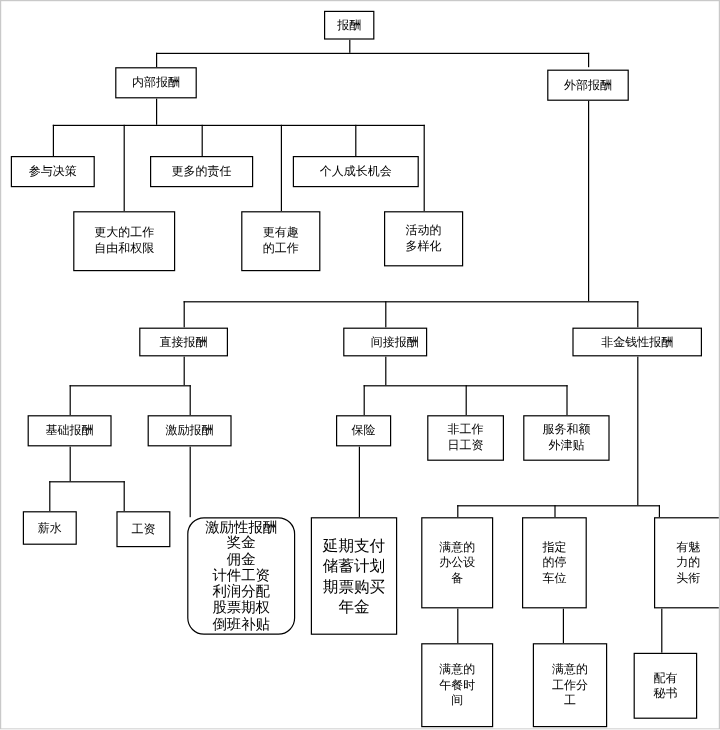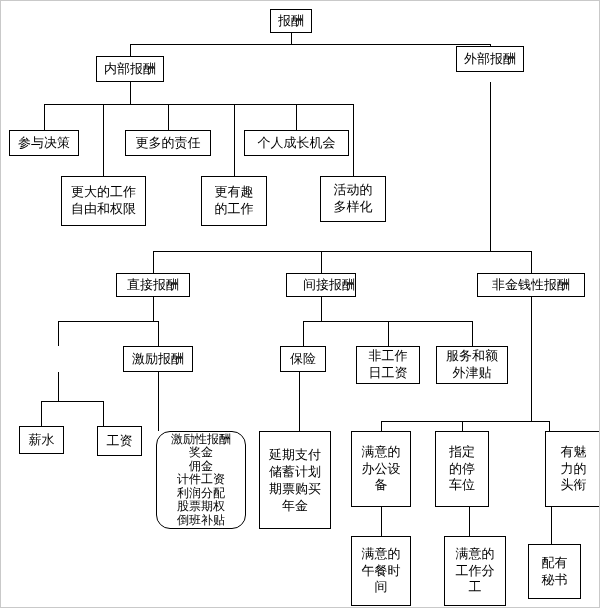--- a/index.html
+++ b/index.html
@@ -14,21 +14,21 @@
     overflow:hidden;
   }
   .box {
     position:absolute;
     border:1px solid #000;
     background:#fff;
     display:flex;
     align-items:center;
     justify-content:center;
     text-align:center;
-    font-size:13px;
+    font-size:10px;
     line-height:1.3;
     white-space:pre-line;
   }
   .multi7 { font-size:12px; line-height:13.5px; }
   .multi4 { font-size:13px; line-height:17px; }
   .line { position:absolute; background:#000; }
 </style>
 </head>
 <body>
 
@@ -78,37 +78,38 @@
   <div class="line" style="left:461px;top:420px;width:1px;height:10px;"></div>
   <div class="line" style="left:548px;top:420px;width:1px;height:10px;"></div>
 
   <div class="line" style="left:380px;top:506px;width:1px;height:29px;"></div>
   <div class="line" style="left:468px;top:506px;width:1px;height:29px;"></div>
   <div class="line" style="left:550px;top:506px;width:1px;height:37px;"></div>
 
   <div class="box" style="left:269px;top:8px;width:42px;height:24px;">报酬</div>
 
   <div class="box" style="left:95px;top:55px;width:68px;height:26px;">内部报酬</div>
-  <div class="box" style="left:455px;top:45px;width:68px;height:26px;">外部报酬</div>
+  <div class="box" style="left:455px;top:57px;width:68px;height:26px;">外部报酬</div>
 
   <div class="box" style="left:8px;top:129px;width:70px;height:26px;">参与决策</div>
   <div class="box" style="left:124px;top:129px;width:86px;height:26px;">更多的责任</div>
   <div class="box" style="left:243px;top:129px;width:105px;height:26px;">个人成长机会</div>
 
   <div class="box" style="left:60px;top:175px;width:85px;height:50px;">更大的工作
 自由和权限</div>
   <div class="box" style="left:200px;top:175px;width:66px;height:50px;">更有趣
 的工作</div>
   <div class="box" style="left:319px;top:175px;width:66px;height:46px;">活动的
 多样化</div>
 
   <div class="box" style="left:115px;top:272px;width:74px;height:24px;">直接报酬</div>
   <div class="box" style="left:285px;top:272px;width:70px;height:24px;padding-left:16px;">间接报酬</div>
   <div class="box" style="left:476px;top:272px;width:108px;height:24px;">非金钱性报酬</div>
 
+  <div class="box" style="left:22px;top:345px;width:70px;height:26px;">基础报酬</div>
   <div class="box" style="left:122px;top:345px;width:70px;height:26px;">激励报酬</div>
   <div class="box" style="left:279px;top:345px;width:46px;height:26px;">保险</div>
   <div class="box" style="left:355px;top:345px;width:64px;height:38px;">非工作
 日工资</div>
   <div class="box" style="left:435px;top:345px;width:72px;height:38px;">服务和额
 外津贴</div>
 
   <div class="box" style="left:18px;top:425px;width:45px;height:28px;">薪水</div>
   <div class="box" style="left:96px;top:425px;width:45px;height:30px;">工资</div>
 

